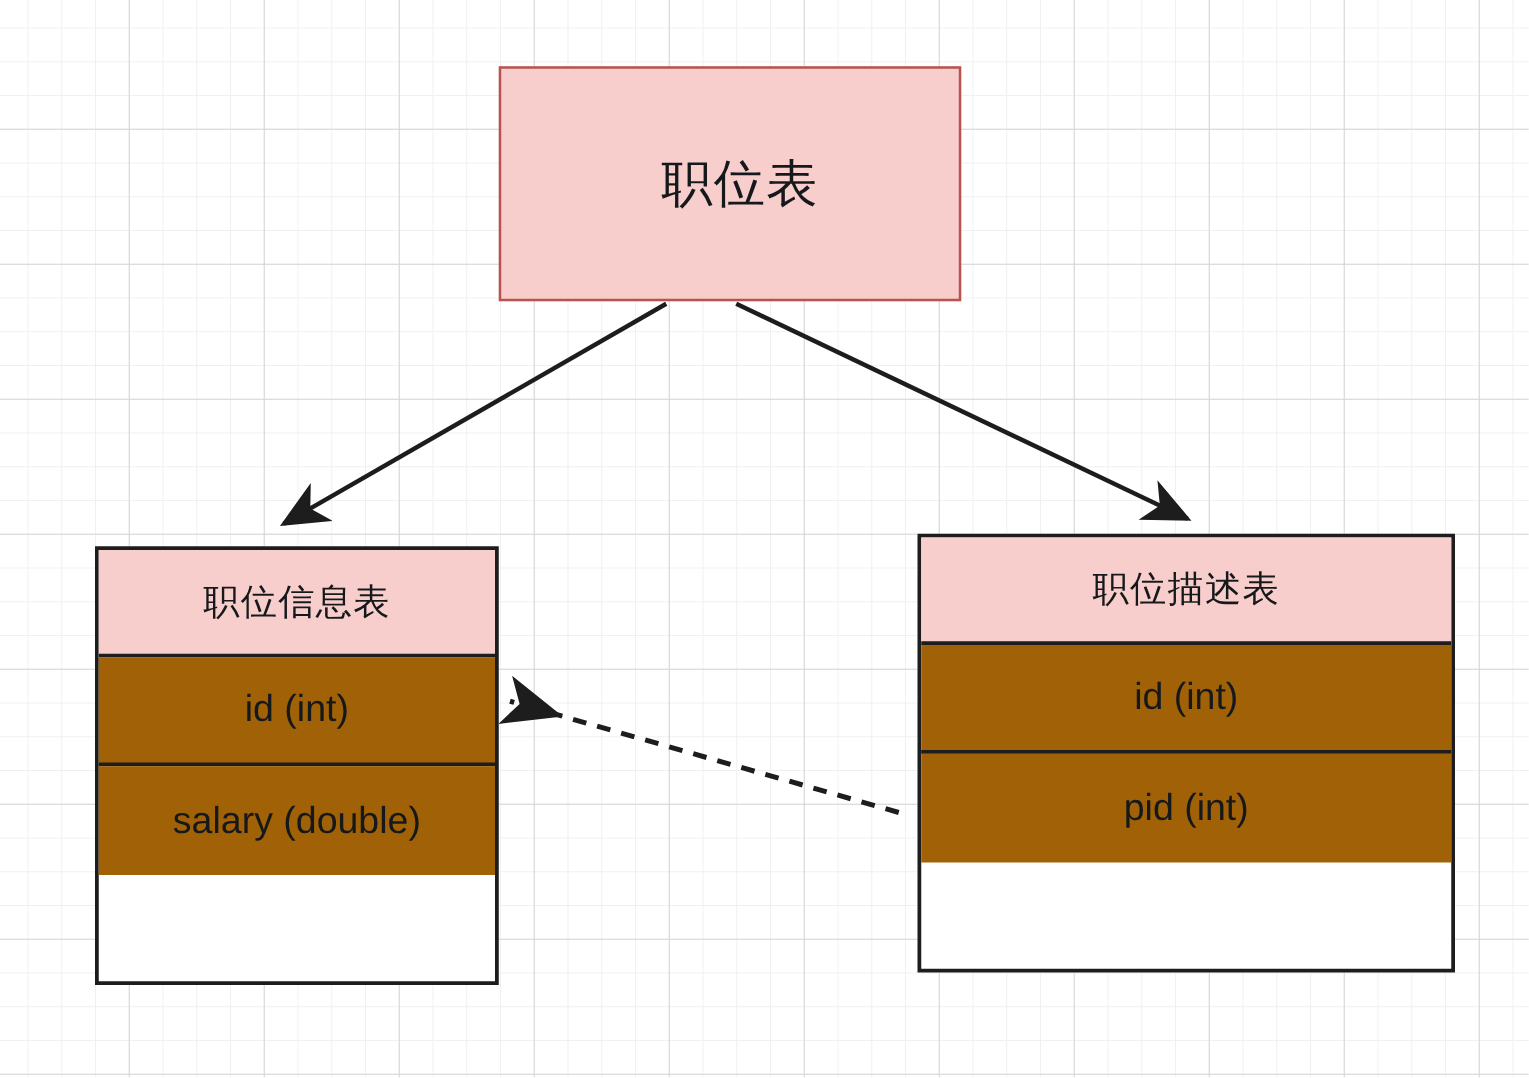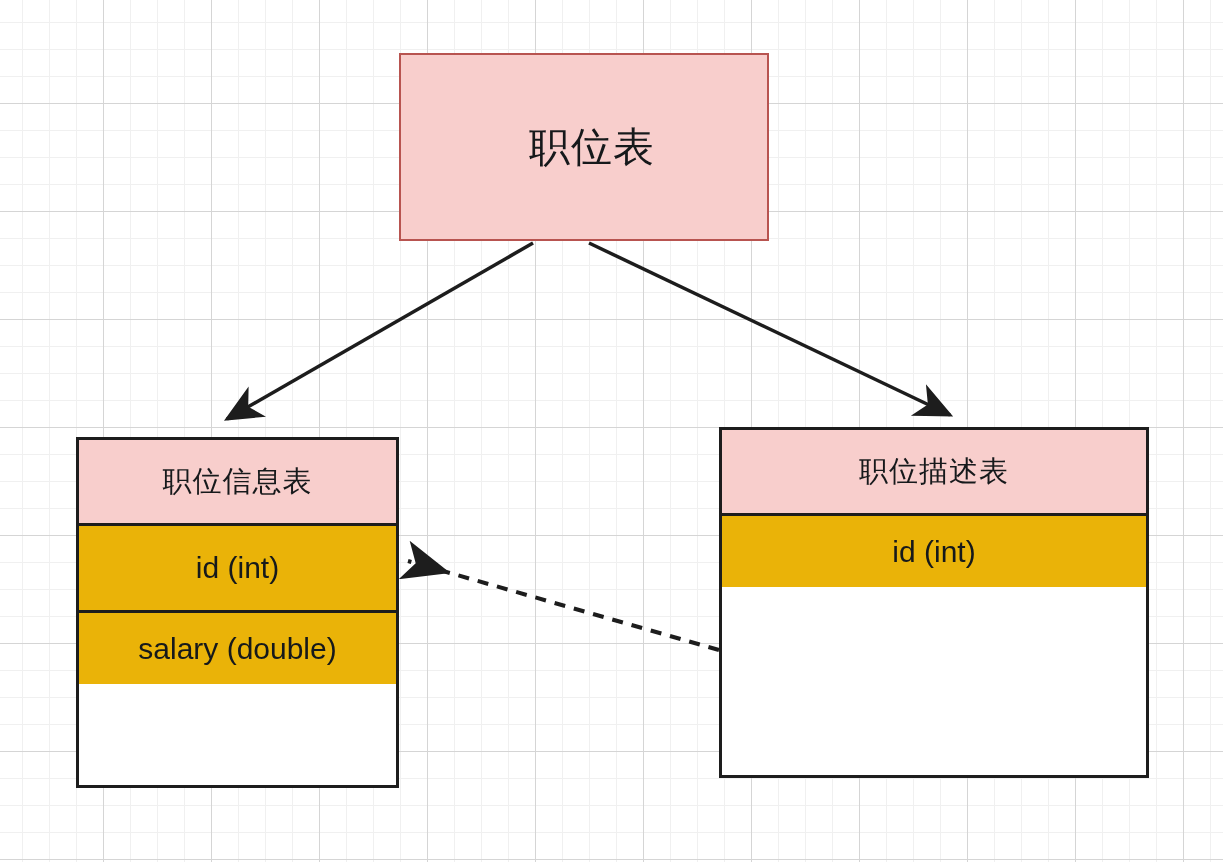--- a/index.html
+++ b/index.html
@@ -60,21 +60,21 @@
   }
 
   
   .entity-table {
     position: absolute;
     box-sizing: border-box;
     border: 3px solid #1d1d1d;
     background: #ffffff;
   }
   .entity-table.left  { left: 76px;  top: 407px; width: 323px; height: 351px; margin-top: 30px; }
-  .entity-table.right { left: 719px; top: 427px; width: 430px; height: 351px; }
+  .entity-table.right { left: 734px; top: 427px; width: 430px; height: 351px; }
 
   .entity-header {
     height: 86px;
     background: #f8cecc;
     border-bottom: 3px solid #1d1d1d;
     display: flex;
     align-items: center;
     justify-content: center;
     box-sizing: border-box;
   }
@@ -85,25 +85,25 @@
     letter-spacing: 1px;
   }
 
   .entity-row {
     height: 87px;
     border-bottom: 3px solid #1d1d1d;
     display: flex;
     align-items: center;
     justify-content: center;
     box-sizing: border-box;
-    background: #eab308;
+    background: #a16207;
   }
   .entity-row:last-child {
     border-bottom: none;
-    height: 71px;
+    height: 87px;
   }
   .entity-row-text {
     font-family: "Liberation Sans", "DejaVu Sans", sans-serif;
     font-size: 30px;
     color: #16191b;
   }
 </style>
 </head>
 <body>
 
@@ -148,15 +148,18 @@
     </div>
   </div>
 
   <div class="entity-table right">
     <div class="entity-header">
       <span class="entity-header-text">职位描述表</span>
     </div>
     <div class="entity-row">
       <span class="entity-row-text">id (int)</span>
     </div>
+    <div class="entity-row">
+      <span class="entity-row-text">pid (int)</span>
+    </div>
   </div>
 
 </div>
 
 </body></html>

